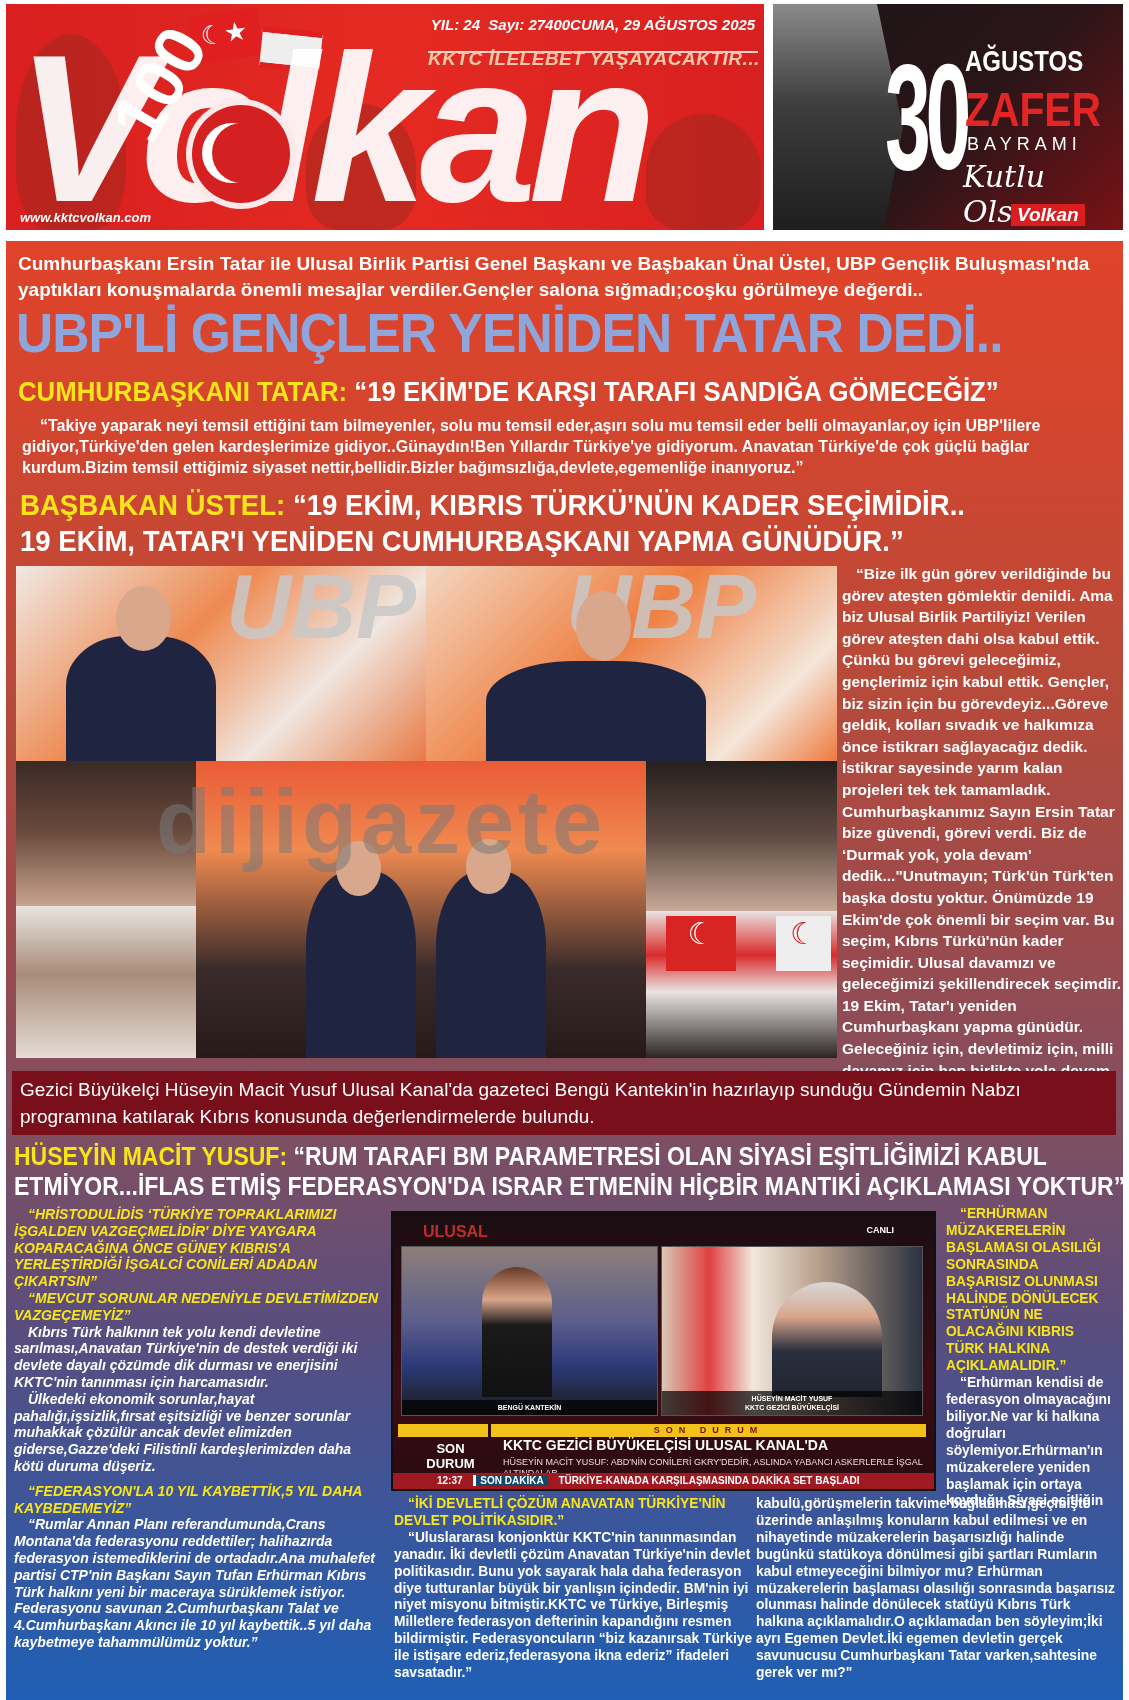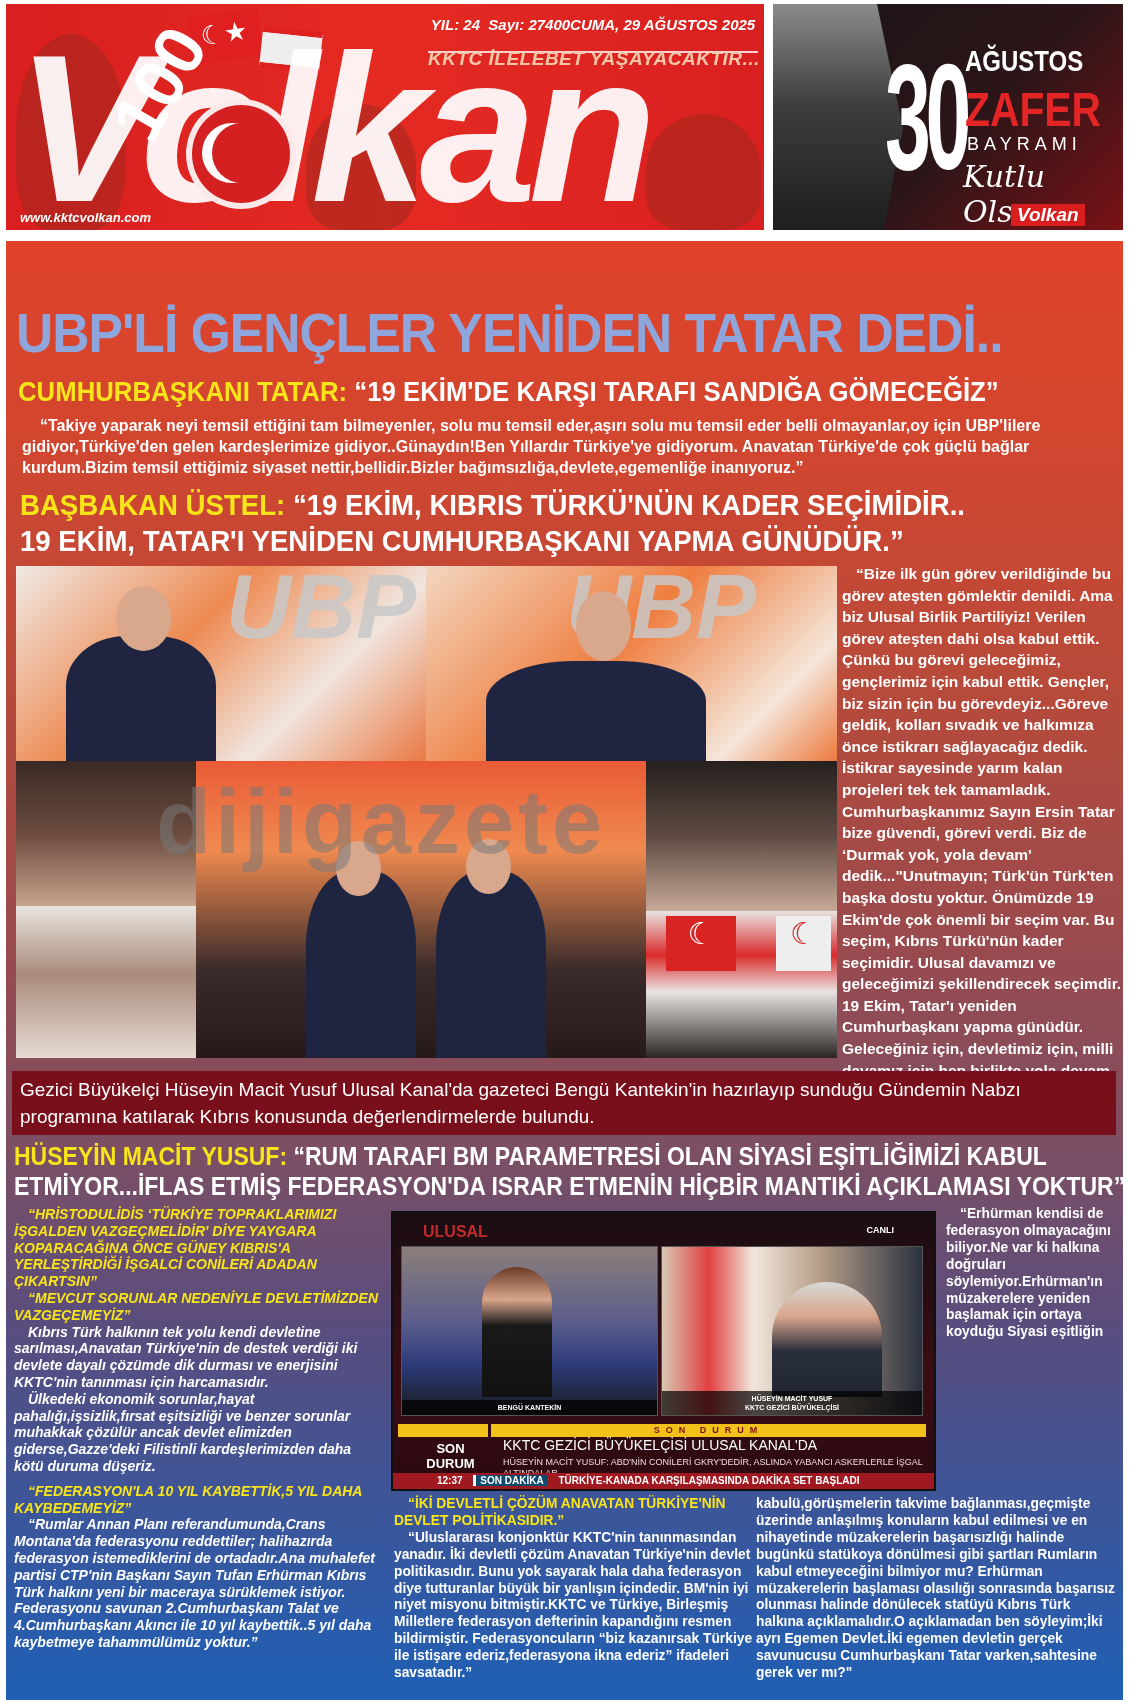--- a/index.html
+++ b/index.html
@@ -64,21 +64,21 @@
   .tv .tvlogo { position: absolute; left: 30px; top: 10px; color: #c32b2b; font-weight: bold; font-size: 16px; }
   .tv .live { position: absolute; right: 40px; top: 12px; color: #fff; font-weight: bold; font-size: 9px; }
   .tv .pane1 { position: absolute; left: 8px; top: 33px; width: 257px; height: 170px; background: linear-gradient(180deg,#8c7f7a 0%,#5b5d8c 45%,#2c3b7a 70%,#1a1a1a 100%); border: 1px solid #555; }
   .tv .pane2 { position: absolute; left: 268px; top: 33px; width: 262px; height: 170px; background: linear-gradient(90deg,#d9c7b4 0%,#e04040 18%,#f1e7dd 35%,#b8a08a 60%,#2a3140 100%); border: 1px solid #555; }
   .tv .cap { position: absolute; bottom: 0; left: 0; right: 0; background: rgba(0,0,0,0.7); color: #fff; font-size: 7px; font-weight: bold; text-align: center; padding: 3px 0; line-height: 9px; }
   .tv .anchor { position: absolute; left: 80px; top: 20px; width: 70px; height: 130px; background: linear-gradient(180deg,#6a3a26 0%,#d8a58a 25%,#1a1a1a 45%,#111 100%); border-radius: 35px 35px 0 0; }
   .tv .guest { position: absolute; left: 110px; top: 35px; width: 110px; height: 115px; background: linear-gradient(180deg,#d8d8d8 0%,#d9a68c 30%,#2a2f3e 60%,#1f2430 100%); border-radius: 55px 55px 0 0; }
   .tv .sd-bar { position: absolute; left: 98px; top: 211px; width: 435px; height: 13px; background: #f3c21a; color: #7a1010; font-size: 9px; font-weight: bold; letter-spacing: 6px; text-align: center; line-height: 13px; }
   .tv .sd-bar-l { position: absolute; left: 5px; top: 211px; width: 90px; height: 13px; background: #f3c21a; }
   .tv .sd-lbl { position: absolute; left: 30px; top: 228px; color: #fff; font-weight: bold; font-size: 13px; line-height: 15px; text-align: center; }
-  .tv .sd-title { position: absolute; left: 110px; top: 224px; color: #fff; font-size: 14px; font-weight: normal; }
+  .tv .sd-title { position: absolute; left: 110px; top: 224px; color: #fff; font-size: 14px; font-weight: bold; }
   .tv .sd-sub { position: absolute; left: 110px; top: 244px; width: 420px; color: #f1d9d9; font-size: 9px; line-height: 11px; }
   .tv .ticker { position: absolute; left: 0; bottom: 0; width: 100%; height: 16px; background: #a01820; color: #fff; font-size: 10px; font-weight: bold; line-height: 16px; white-space: nowrap; }
   .tv .ticker span { margin-right: 8px; }
   .tv .time { margin-left: 44px; }
   .tv .sondakika { background: #0c4a6e; padding: 0 4px; border-left: 3px solid #fff; }
 
   .col-mid { position: absolute; left: 388px; top: 1255px; width: 360px; color: #fff; font-weight: bold; font-size: 13.8px; line-height: 16.9px; }
   .col-mid .y { color: #f7e419; }
   .col-mid p { text-indent: 14px; }
 
@@ -111,20 +111,21 @@
   <div class="portrait"></div>
   <div class="big30">30</div>
   <div class="l1">AĞUSTOS</div>
   <div class="l2">ZAFER</div>
   <div class="l3">BAYRAMI</div>
   <div class="l4">Kutlu Olsun</div>
   <div class="brand">Volkan</div>
 </div>
 
 <div class="main">
+  <div class="lede">Cumhurbaşkanı Ersin Tatar ile Ulusal Birlik Partisi Genel Başkanı ve Başbakan Ünal Üstel, UBP Gençlik Buluşması'nda yaptıkları konuşmalarda önemli mesajlar verdiler.Gençler salona sığmadı;coşku görülmeye değerdi..</div>
   <div class="headline">UBP'Lİ GENÇLER YENİDEN TATAR DEDİ..</div>
   <div class="sub1">
     <span class="yellow">CUMHURBAŞKANI TATAR:</span>
     <span class="white">“19 EKİM'DE KARŞI TARAFI SANDIĞA GÖMECEĞİZ”</span>
   </div>
   <div class="quote1">“Takiye yaparak neyi temsil ettiğini tam bilmeyenler, solu mu temsil eder,aşırı solu mu temsil eder belli olmayanlar,oy için UBP'lilere gidiyor,Türkiye'den gelen kardeşlerimize gidiyor..Günaydın!Ben Yıllardır Türkiye'ye gidiyorum. Anavatan Türkiye'de çok güçlü bağlar kurdum.Bizim temsil ettiğimiz siyaset nettir,bellidir.Bizler bağımsızlığa,devlete,egemenliğe inanıyoruz.”</div>
   <div class="sub2">
     <div><span class="yellow">BAŞBAKAN ÜSTEL:</span> <span class="white">“19 EKİM, KIBRIS TÜRKÜ'NÜN KADER SEÇİMİDİR..</span></div>
     <div class="white">19 EKİM, TATAR'I YENİDEN CUMHURBAŞKANI YAPMA GÜNÜDÜR.”</div>
   </div>
@@ -200,16 +201,17 @@
       <span>TÜRKİYE-KANADA KARŞILAŞMASINDA DAKİKA SET BAŞLADI</span>
     </div>
   </div>
 
   <div class="col-mid">
     <p class="y">“İKİ DEVLETLİ ÇÖZÜM ANAVATAN TÜRKİYE'NİN DEVLET POLİTİKASIDIR.”</p>
     <p>“Uluslararası konjonktür KKTC'nin tanınmasından yanadır. İki devletli çözüm Anavatan Türkiye'nin devlet politikasıdır. Bunu yok sayarak hala daha federasyon diye tutturanlar büyük bir yanlışın içindedir. BM'nin iyi niyet misyonu bitmiştir.KKTC ve Türkiye, Birleşmiş Milletlere federasyon defterinin kapandığını resmen bildirmiştir. Federasyoncuların “biz kazanırsak Türkiye ile istişare ederiz,federasyona ikna ederiz” ifadeleri savsatadır.”</p>
   </div>
 
   <div class="col-right">
+    <p class="y">“ERHÜRMAN MÜZAKERELERİN BAŞLAMASI OLASILIĞI SONRASINDA BAŞARISIZ OLUNMASI HALİNDE DÖNÜLECEK STATÜNÜN NE OLACAĞINI KIBRIS TÜRK HALKINA AÇIKLAMALIDIR.”</p>
     <p>“Erhürman kendisi de federasyon olmayacağını biliyor.Ne var ki halkına doğruları söylemiyor.Erhürman'ın müzakerelere yeniden başlamak için ortaya koyduğu Siyasi eşitliğin</p>
   </div>
   <div class="col-right-cont">kabulü,görüşmelerin takvime bağlanması,geçmişte üzerinde anlaşılmış konuların kabul edilmesi ve en nihayetinde müzakerelerin başarısızlığı halinde bugünkü statükoya dönülmesi gibi şartları Rumların kabul etmeyeceğini bilmiyor mu? Erhürman müzakerelerin başlaması olasılığı sonrasında başarısız olunması halinde dönülecek statüyü Kıbrıs Türk halkına açıklamalıdır.O açıklamadan ben söyleyim;İki ayrı Egemen Devlet.İki egemen devletin gerçek savunucusu Cumhurbaşkanı Tatar varken,sahtesine gerek ver mı?"</div>
 </div>
 
 </body></html>

